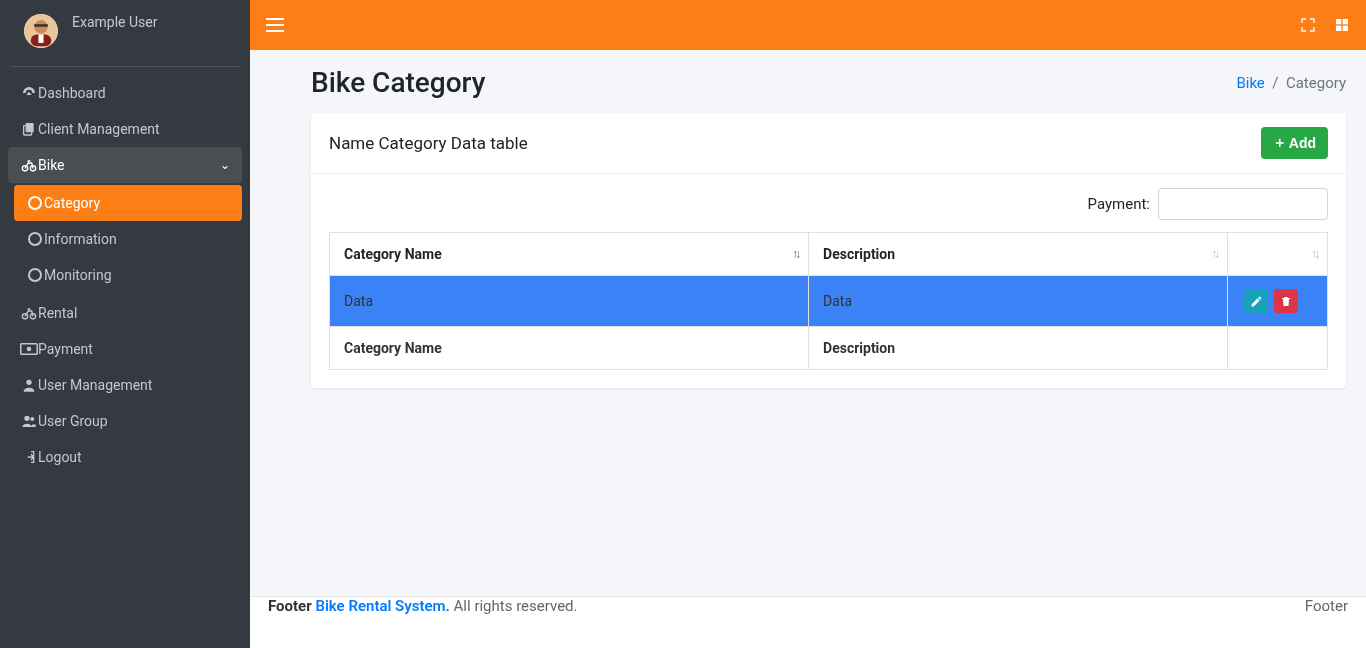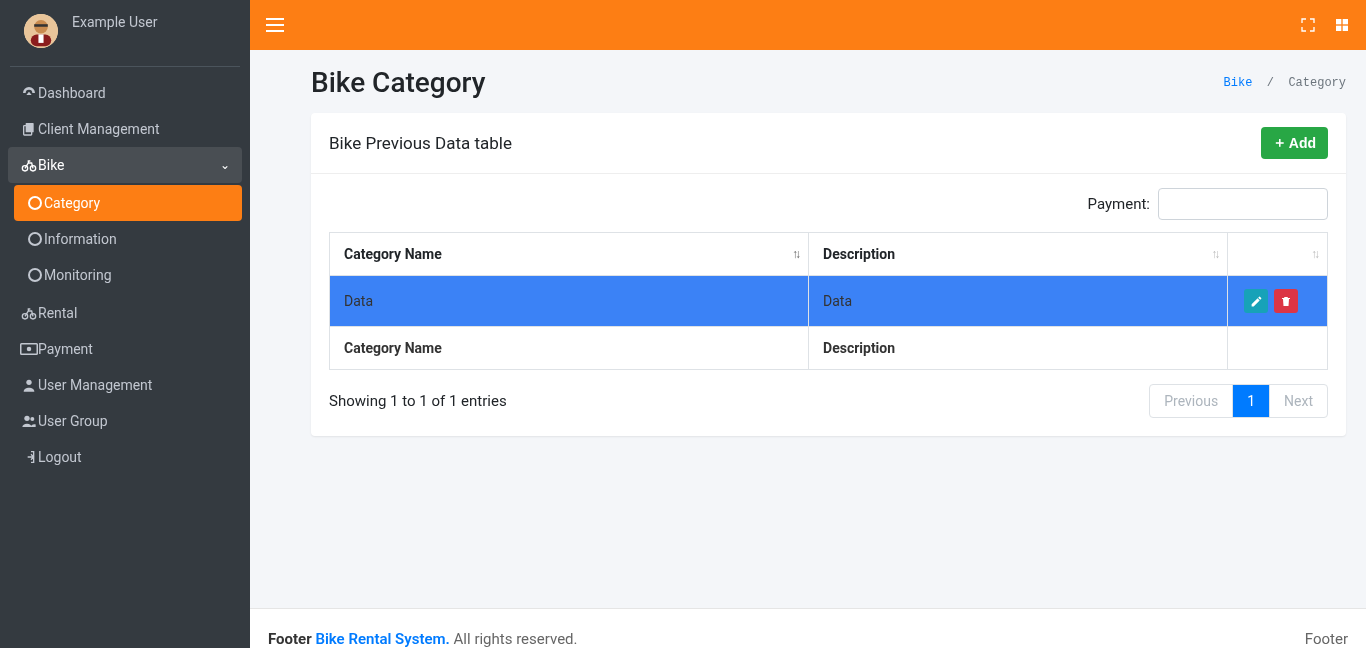--- a/index.html
+++ b/index.html
@@ -26,21 +26,21 @@
 
   
   .topbar { position:absolute; left:250px; top:0; right:0; height:50px; background:#fd7e14; display:flex; align-items:center; justify-content:space-between; padding:0 16px; color:#fff; }
   .topbar .left, .topbar .right { display:flex; align-items:center; gap:18px; }
   .hamburger, .tool-icon { cursor:pointer; display:inline-flex; }
 
   
   .content { position:absolute; left:250px; top:50px; right:0; bottom:48px; padding:16px 20px; overflow:auto;margin-left:41px; }
   .page-header { display:flex; align-items:center; justify-content:space-between; margin-bottom:14px; }
   .page-title { font-size:28px; font-weight:500; color:#212529; }
-  .breadcrumb { font-size:12px; color:#6c757d;font-family:Liberation Mono, monospace; }
+  .breadcrumb { font-size:15px; color:#6c757d; }
   .breadcrumb a { color:#007bff; text-decoration:none; }
   .card { background:#fff; border-radius:4px; box-shadow:0 1px 2px rgba(0,0,0,0.08); }
   .card-header { display:flex; align-items:center; justify-content:space-between; padding:14px 18px; border-bottom:1px solid #eee; }
   .card-title { font-size:17px; color:#212529; }
   .btn-add { background:#28a745; color:#fff; border:none; border-radius:4px; padding:7px 12px; font-size:14px; font-weight:600; cursor:pointer; display:inline-flex; align-items:center; }
   .btn-add .plus { font-weight:900; margin-right:2px; }
   .card-body { padding:14px 18px 18px; }
   .search-row { display:flex; justify-content:flex-end; align-items:center; margin-bottom:12px; font-size:15px; color:#212529; }
   .search-row input { margin-left:8px; height:32px; width:170px; border:1px solid #ced4da; border-radius:4px; padding:0 8px; }
   table.dt { width:100%; border-collapse:collapse; }
@@ -56,21 +56,21 @@
   .act-del { background:#dc3545; }
   .table-footer { display:flex; align-items:center; justify-content:space-between; margin-top:14px; }
   .info { color:#212529; font-size:15px; }
   .pager { display:flex; border:1px solid #dee2e6; border-radius:4px; overflow:hidden; }
   .pager div { padding:8px 14px; color:#6c757d; cursor:pointer; border-left:1px solid #dee2e6; }
   .pager div:first-child { border-left:none; }
   .pager .active { background:#007bff; color:#fff; }
   .pager .disabled { color:#adb5bd; cursor:default; }
 
   
-  .footer { position:absolute; left:250px; right:0; bottom:0; height:40px; background:#fff; border-top:1px solid #e5e5e5; display:flex; align-items:flex-end; justify-content:space-between; padding:0 18px; color:#666; font-size:15px; }
+  .footer { position:absolute; left:250px; right:0; bottom:0; height:52px; background:#fff; border-top:1px solid #e5e5e5; display:flex; align-items:flex-start; justify-content:space-between; padding:0 18px; color:#666; font-size:15px; }
   .footer b { color:#333; }
   .footer a { color:#007bff; font-weight:600; text-decoration:none; }
 </style>
 </head>
 <body>
 
 <aside class="sidebar">
 
   <div class="user-panel">
     <span class="avatar">
@@ -215,21 +215,21 @@
     <h1 class="page-title">Bike Category</h1>
     <div class="breadcrumb">
       <a href="#">Bike</a>
       <span> &nbsp;/&nbsp; </span>
       <span>Category</span>
     </div>
   </div>
 
   <section class="card">
     <div class="card-header">
-      <div class="card-title">Bike Previous Data table</div>
+      <div class="card-title">Name Category Data table</div>
       <button class="btn-add">
         <span class="plus">＋</span>
           <span>Add</span>
       </button>
     </div>
     <div class="card-body">
       <div class="search-row">
         <span>Payment:</span>
         <input type="text" value="" style="">
       </div>
@@ -270,28 +270,20 @@
         </tbody>
         <tfoot>
           <tr>
             <th>Category Name</th>
             <th>Description</th>
             <th></th>
           </tr>
         </tfoot>
       </table>
 
-      <div class="table-footer">
-        <div class="info">Showing 1 to 1 of 1 entries</div>
-        <div class="pager">
-          <div class="disabled">Previous</div>
-          <div class="active">1</div>
-          <div class="disabled">Next</div>
-        </div>
-      </div>
     </div>
   </section>
 </main>
 
 <footer class="footer">
   <div>
     <b>Footer</b>
     <span> </span>
     <a href="#">Bike Rental System.</a>
     <span> </span>

